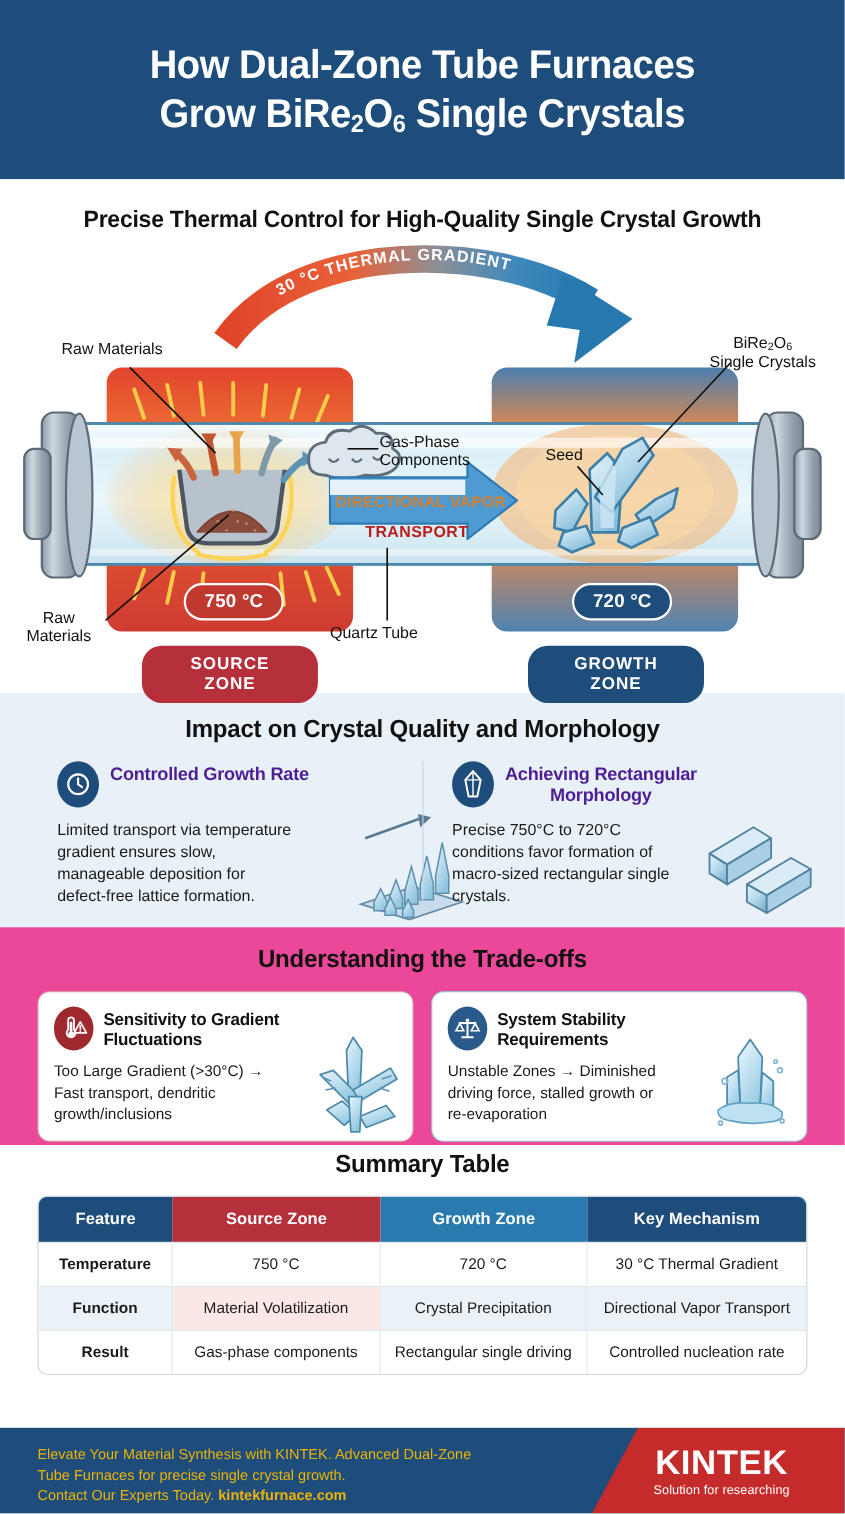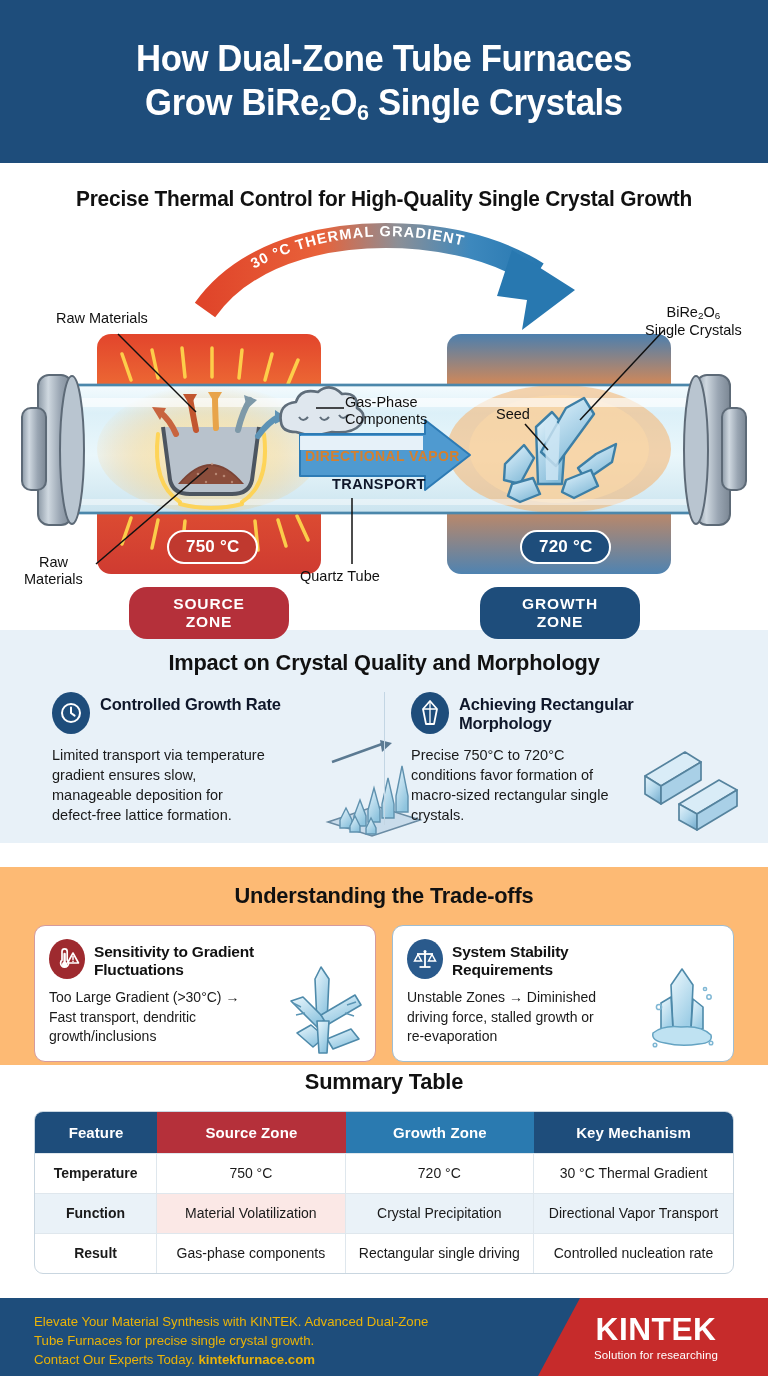--- a/index.html
+++ b/index.html
@@ -98,32 +98,33 @@
   .impact-col { width:50%; padding-right:18px; position:relative; }
   .impact-col.right { padding-left:26px; padding-right:0; border-left:1px solid #c3d6e4; }
   .impact-head { display:flex; align-items:flex-start; gap:10px; margin-bottom:11px; }
   .badge-circle {
     width:38px; height:42px; flex:0 0 38px;
     background:#1e4d7b;
     border-radius:50%;
     display:flex; align-items:center; justify-content:center;
   }
   .impact-title {
-    font-size:16.5px; font-weight:bold; color:#0f172a;
+    font-size:16.5px; font-weight:bold; color:#4c1d95;
     line-height:1.15; padding-top:3px;
     letter-spacing:-0.2px;
+    text-align:center;
   }
   .impact-body {
     font-size:14.5px; line-height:1.38; color:#1a1a1a;
     max-width:215px;
   }
   .impact-art { position:absolute; }
 
   
-  .tradeoffs { background:#fdba74; padding:16px 0 8px; height:198px;margin-top:24px; }
+  .tradeoffs { background:#ec4899; padding:16px 0 8px; height:198px; }
   .cards { display:flex; gap:16px; padding:0 34px; }
   .card {
     width:50%;
     border-radius:11px;
     background:#fff;
     padding:13px 14px 14px;
     position:relative;
     min-height:122px;
   }
   .card.red { border:1.4px solid #d49a9e; }
@@ -396,21 +397,21 @@
     <div class="callout" style="left:300px; top:356px;">Quartz Tube</div>
 
     <div class="callout" style="left:496px; top:194px;">Seed</div>
 
     <div class="callout" style="left:645px; top:92px;">
       <span>BiRe</span><sub>2</sub><span>O</span><sub>6</sub><br>
       <span>Single Crystals</span>
     </div>
 
     <div class="callout" style="left:305px; top:236px; font-size:14px; font-weight:bold; color:#d4802f; letter-spacing:0.4px;">DIRECTIONAL VAPOR</div>
-    <div class="callout" style="left:332px; top:264px; font-size:14.5px; font-weight:bold; color:#0f172a; letter-spacing:0.4px;">TRANSPORT</div>
+    <div class="callout" style="left:332px; top:264px; font-size:14.5px; font-weight:bold; color:#b91c1c; letter-spacing:0.4px;">TRANSPORT</div>
 
     <div class="temp-badge" style="left:167px; top:318px; background:#c0392f;">750 °C</div>
     <div class="temp-badge" style="left:520px; top:318px; background:#1e4d7b;">720 °C</div>
 
     <div class="zone-pill" style="left:129px; top:375px; width:160px; background:#b5303a;">SOURCE ZONE</div>
     <div class="zone-pill" style="left:480px; top:375px; width:160px; background:#1e4d7b;">GROWTH ZONE</div>
   </div>
 </div>
 
 <div class="impact">

